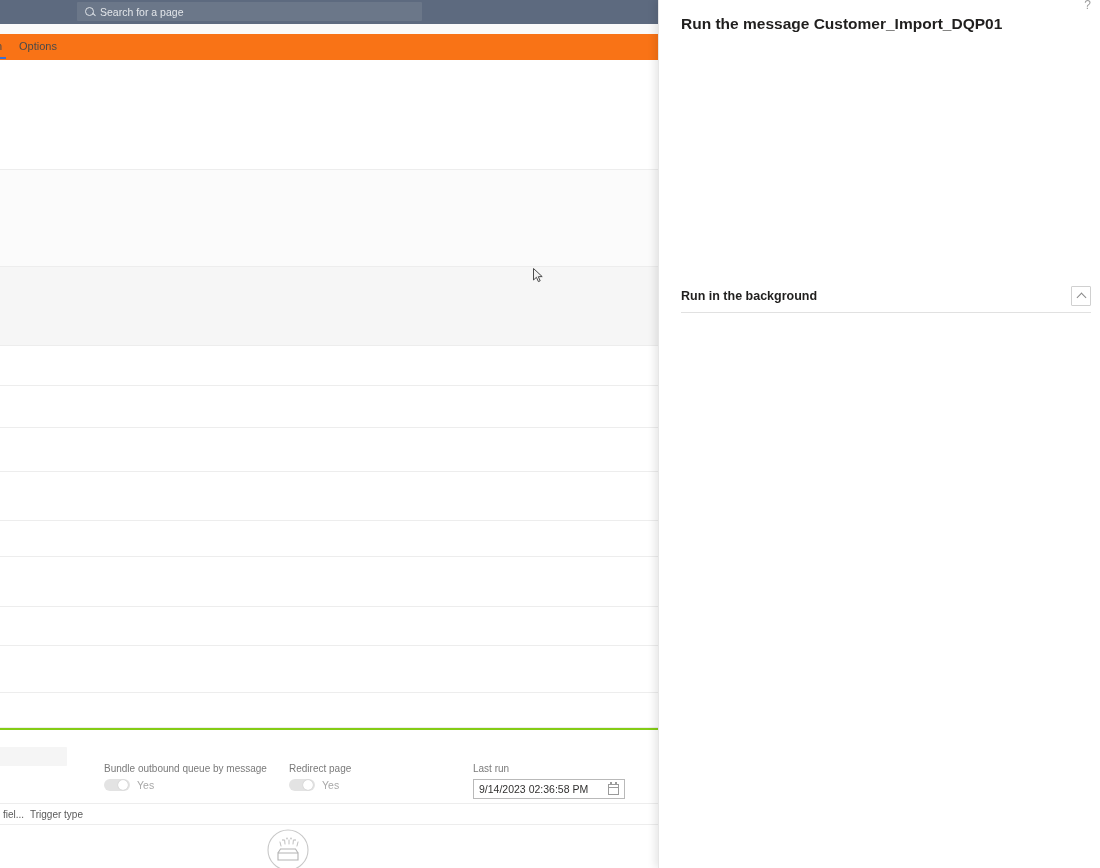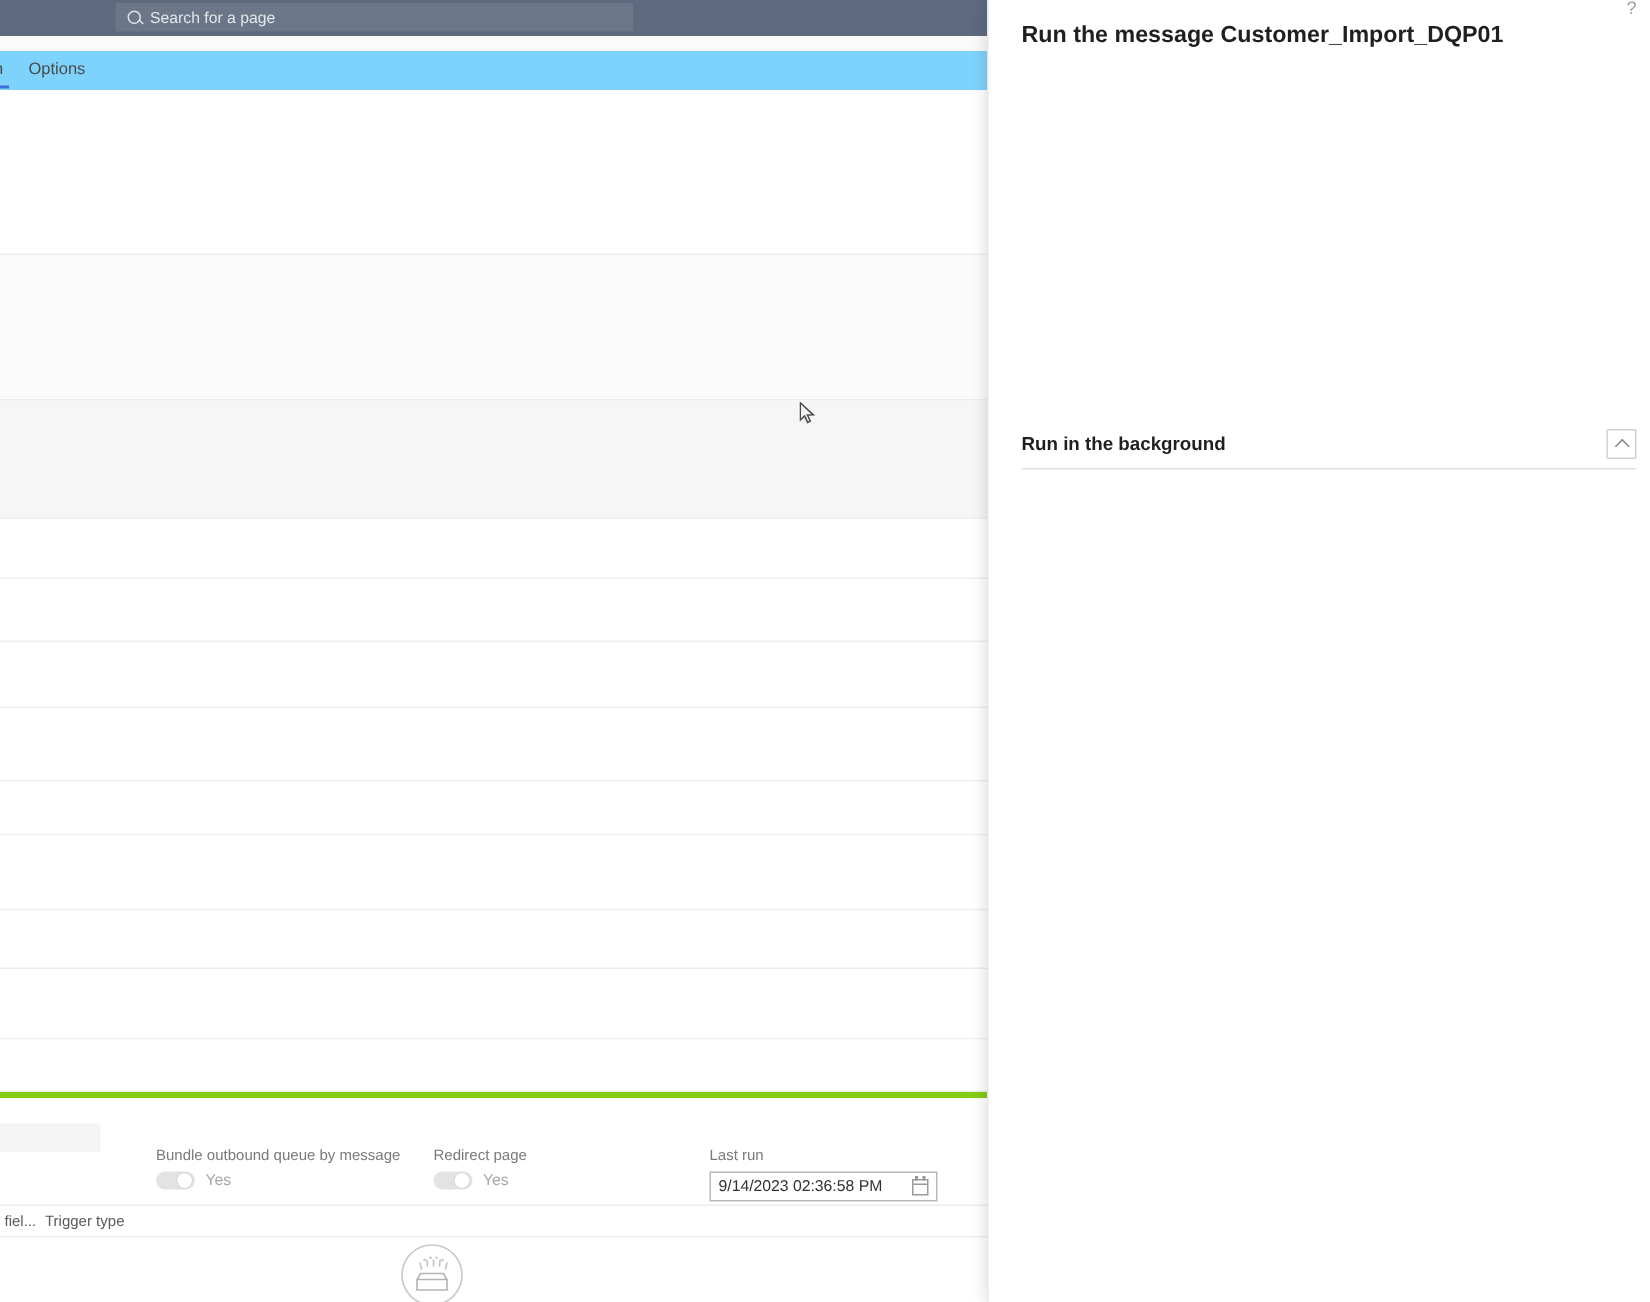--- a/index.html
+++ b/index.html
@@ -25,42 +25,42 @@
     display: flex; align-items: center; padding-left: 8px; gap: 6px;
   }
   .nav-search .label { color: #e3e6ea; font-size: 10.5px; }
   .mag { width: 9px; height: 9px; border: 1.2px solid #dfe3e8; border-radius: 50%; position: relative; display:inline-block;}
   .mag::after { content:""; position:absolute; width:4px; height:1.2px; background:#dfe3e8; transform: rotate(45deg); right:-3px; bottom:0px;}
 
   .toolbar {
     position: absolute; left: 0; top: 24px; width: 660px; height: 20px;
     background: #fafafa; border-bottom: 1px solid #f0f0f0;
   }
-  .tabstrip { position: absolute; left: 0; top: 34px; width: 660px; height: 26px; background:#7dd3fc;}
+  .tabstrip { position: absolute; left: 0; top: 34px; width: 660px; height: 26px; background:#f97316;}
   .tab-item {
     position: absolute; font-size: 11px; color: #4a4a4a; top: 6px;
   }
   .tab-truncated { left: -4px; }
   .tab-truncated::after {
     content: ""; position: absolute; left: 2px; bottom: -7px; width: 8px; height: 2px; background: #3b6fd4;
   }
   .tab-options { left: 19px; }
   .tb-search-icon { position: absolute; left: 72px; top: 40px; }
   .tb-search-icon .mag { border-color:#5a7cc4; width:10px; height:10px;}
   .tb-search-icon .mag::after { background:#5a7cc4; }
 
   .grid-area { position: absolute; left: 0; top: 60px; width: 660px; height: 808px; background:#ffffff;}
   .grid-row { position: absolute; left: 0; width: 660px; border-bottom: 1px solid #ededed; }
   .grid-row.shade-a { background: #fbfbfb; }
   .grid-row.shade-b { background: #f6f6f6; }
   .grid-row.plain { background: #ffffff; }
 
   .footer-form {
     position: absolute; left: 0; top: 728px; width: 660px; height: 75px; background:#ffffff;
-    border-top: 4px solid #84cc16;
+    border-top: 2px solid #84cc16;
   }
   .ff-disabled-input {
     position: absolute; left: -25px; top: 17px; width: 92px; height: 19px;
     background: #f5f5f5; border-radius: 1px;
   }
   .ff-field { position: absolute; }
   .ff-label { font-size: 10px; color: #7a7a7a; display: block; margin-bottom: 5px; }
   .ff-toggle-row { display:flex; align-items:center; gap:7px; }
   .tgl-off {
     width: 26px; height: 12px; border-radius: 7px; background: #e3e3e3; position: relative; flex: none;

